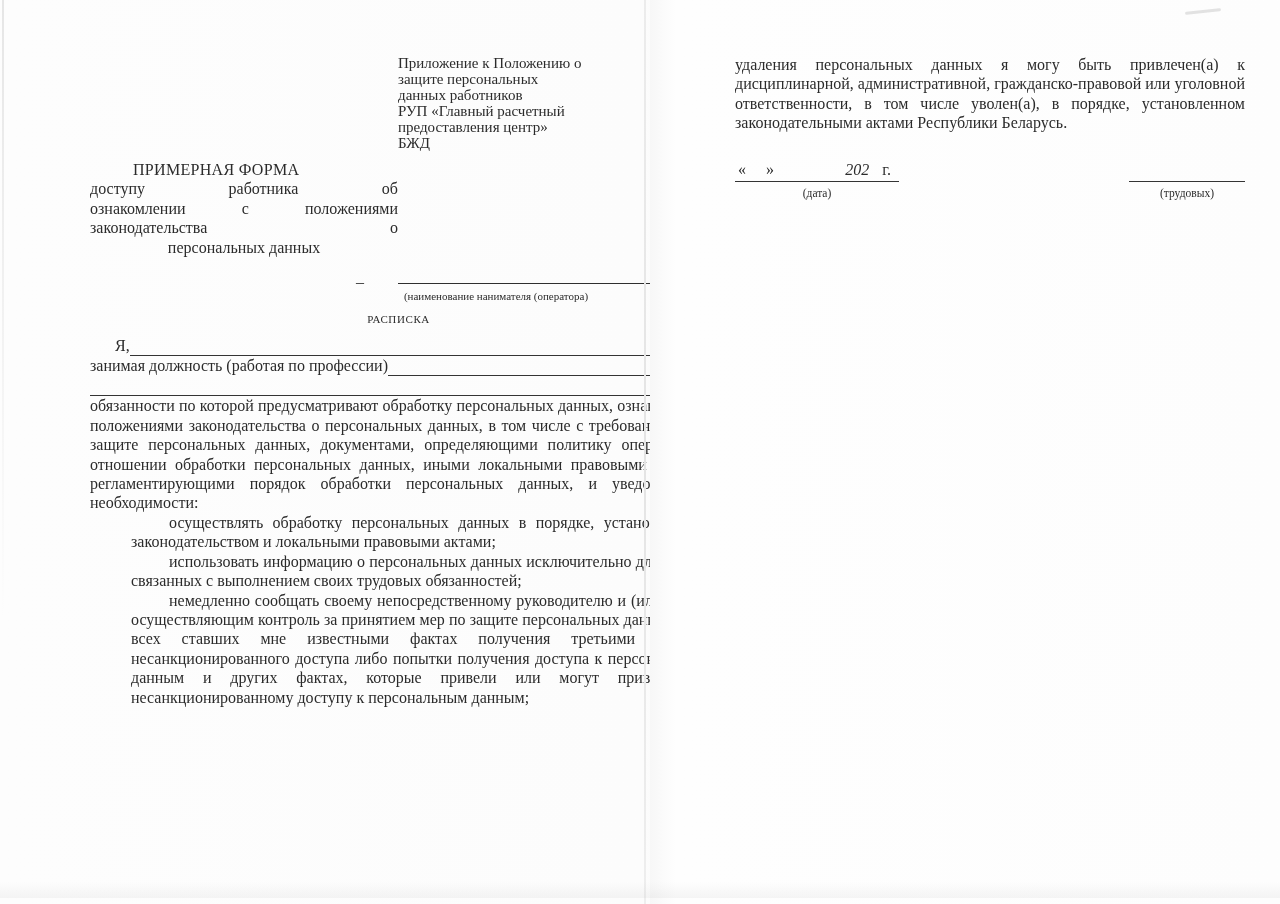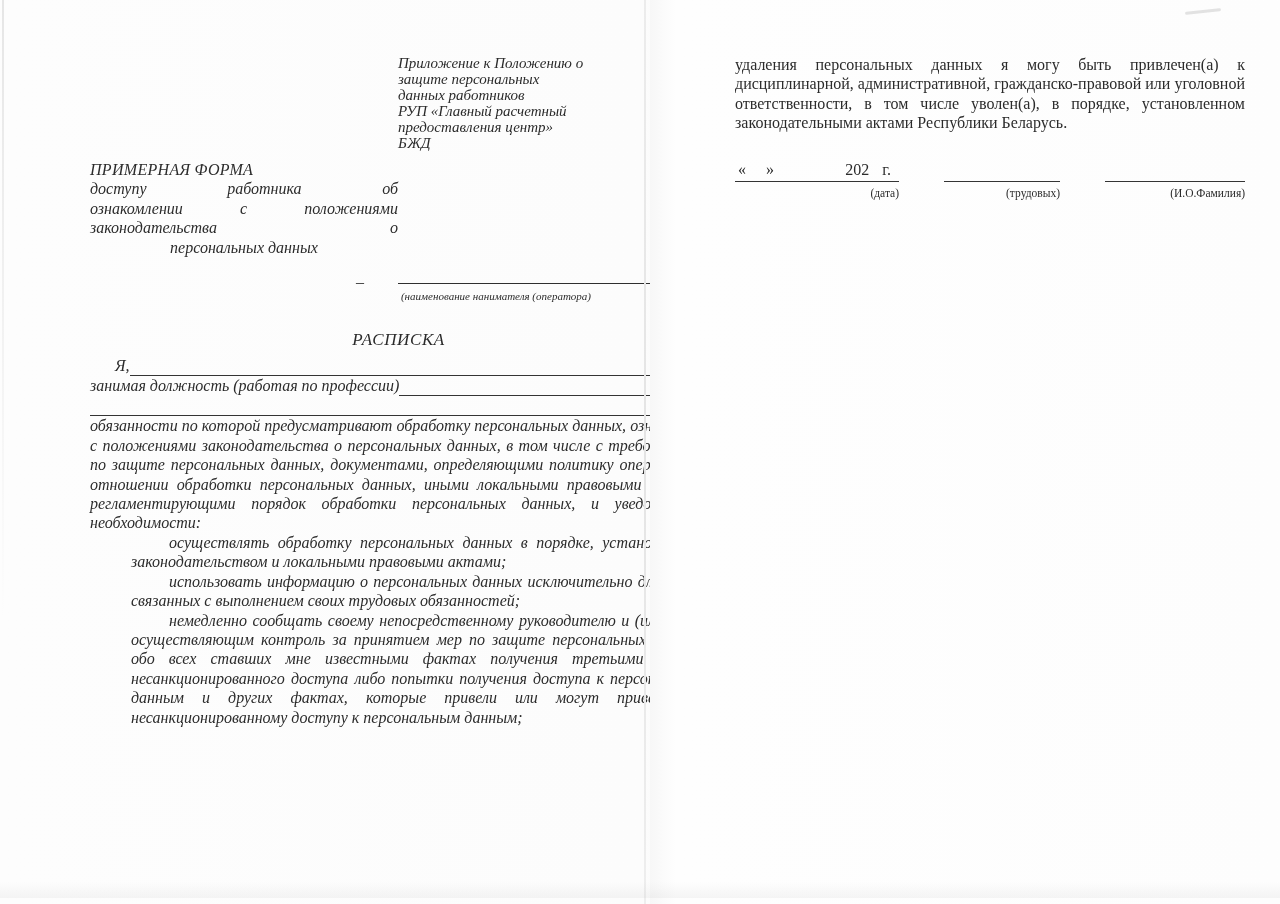--- a/index.html
+++ b/index.html
@@ -17,21 +17,20 @@
   }
   .page {
     position: absolute; top: 0; height: 904px;
     box-sizing: border-box;
     font-size: 16px; line-height: 19.4px;
   }
   .page-left {
     left: 0; width: 749px;
     padding: 55px 42px 0 90px;
     background: linear-gradient(to right, #fdfdfd 0%, #fcfcfc 86%, #f2f2f2 100%);
-    font-style: italic;
   }
   .page-right {
     left: 650px; width: 635px;
     padding: 55px 40px 0 85px;
     background: linear-gradient(to right, #f7f7f7 0%, #fefefe 4%, #fdfdfd 100%);
   }
   .fold {
     position: absolute; top: 0; left: 644px; width: 2px; height: 904px;
     background: linear-gradient(to bottom, #ececec, #e4e4e4 50%, #eeeeee);
   }
@@ -43,34 +42,34 @@
     position: absolute; left: 0; right: 0; bottom: 6px; height: 16px;
     background: linear-gradient(to bottom, rgba(130,130,130,0), rgba(130,130,130,0.08));
   }
   .smudge {
     position: absolute; left: 1185px; top: 10px; width: 36px; height: 3px;
     background: #e2e2e2; border-radius: 3px; transform: rotate(-6deg);
   }
 
   
   .appendix { margin-left: 308px; width: 202px; font-size: 15px; line-height: 16px; }
-  .form-head { margin-top: 9px; width: 310px; letter-spacing: 0.3px; }
+  .form-head { margin-top: 9px; width: 310px; letter-spacing: 0.3px; margin-left: 43px; }
   .form-desc { width: 308px; }
   .jline  { text-align: justify; text-align-last: justify; }
   .plainline { text-align: center; }
 
   .operator-row { display: flex; align-items: flex-end; margin-left: 266px; margin-top: 9px; height: 18px; }
   .dash { width: 42px; position: relative; top: 7px; }
   .op-line { flex: 1; border-bottom: 1.4px solid #2f2f2f; height: 16px; }
   .op-caption {
     margin-left: 308px; width: 196px; text-align: center;
     font-size: 11px; line-height: 13px; margin-top: 6px; white-space: nowrap;
   }
 
-  .receipt-title { margin-top: 27px; text-align: center; font-size: 17px; letter-spacing: 0.6px; }
+  .receipt-title { margin-top: 7px; text-align: center; font-size: 11px; letter-spacing: 0.6px; }
 
   .fill-row { display: flex; align-items: baseline; height: 20px; }
   .fill-row .lbl { white-space: nowrap; }
   .fill-row .fill { flex: 1; border-bottom: 1.3px solid #343434; align-self: stretch; }
   .fill-row .comma { margin-left: 1px; }
   .indent25 { margin-left: 25px; margin-top: 7px; }
 
   p.para { margin: 0; text-align: justify; hyphens: none; }
   p.ind { text-indent: 38px; margin-left: 41px; }
 
@@ -78,25 +77,25 @@
   .sig-row { display: flex; justify-content: space-between; align-items: flex-end; margin-top: 27px; }
   .sig-group { display: flex; flex-direction: column; }
   .date-group { width: 164px; }
   .sig-mid   { width: 116px; }
   .sig-end   { width: 140px; }
   .date-line {
     display: flex; align-items: baseline; height: 21px;
     border-bottom: 1.4px solid #343434; padding: 0 3px;
   }
   .date-line .cq { margin-left: 20px; }
-  .date-line .yr { margin-left: auto; }
+  .date-line .yr { margin-left: auto; font-style: italic; }
   .date-line .ys { margin-left: 13px; margin-right: 5px; }
   .sig-line { height: 21px; border-bottom: 1.4px solid #343434; }
   .sig-caption {
-    text-align: right; font-size: 11.5px; line-height: 13px; margin-top: 5px; white-space: nowrap;
+    text-align: center; font-size: 11.5px; line-height: 13px; margin-top: 5px; white-space: nowrap;
   }
 </style>
 </head>
 <body>
 
 <div class="scan">
 
   <div class="page page-left">
 
     <div class="appendix">
@@ -164,24 +163,20 @@
           <span class="ys">г.</span>
         </div>
         <div class="sig-caption">(дата)</div>
       </div>
 
       <div class="sig-group sig-mid">
         <div class="sig-line"></div>
         <div class="sig-caption">(трудовых)</div>
       </div>
 
-      <div class="sig-group sig-end">
-        <div class="sig-line"></div>
-        <div class="sig-caption">(И.О.Фамилия)</div>
-      </div>
 
     </div>
   </div>
 
   <div class="edge-left"></div>
   <div class="smudge"></div>
   <div class="bottom-shade"></div>
 </div>
 
 </body></html>

